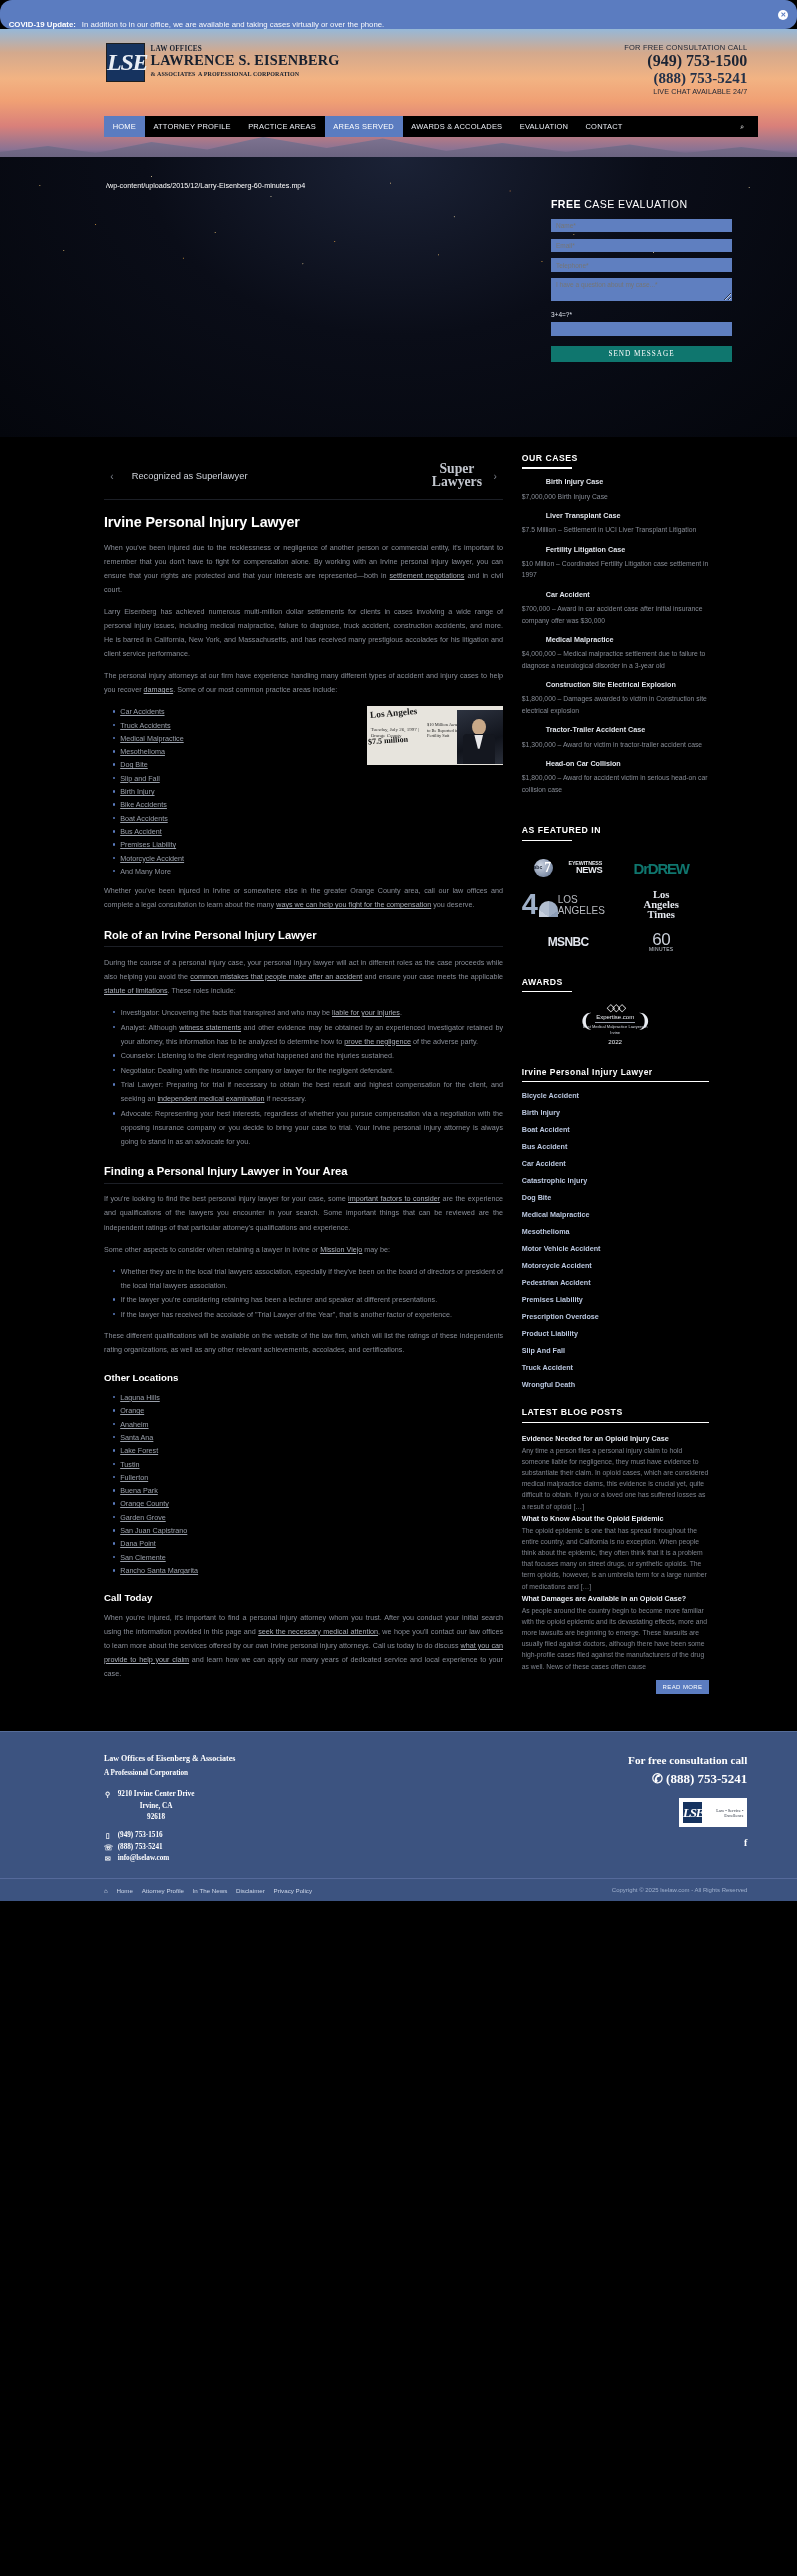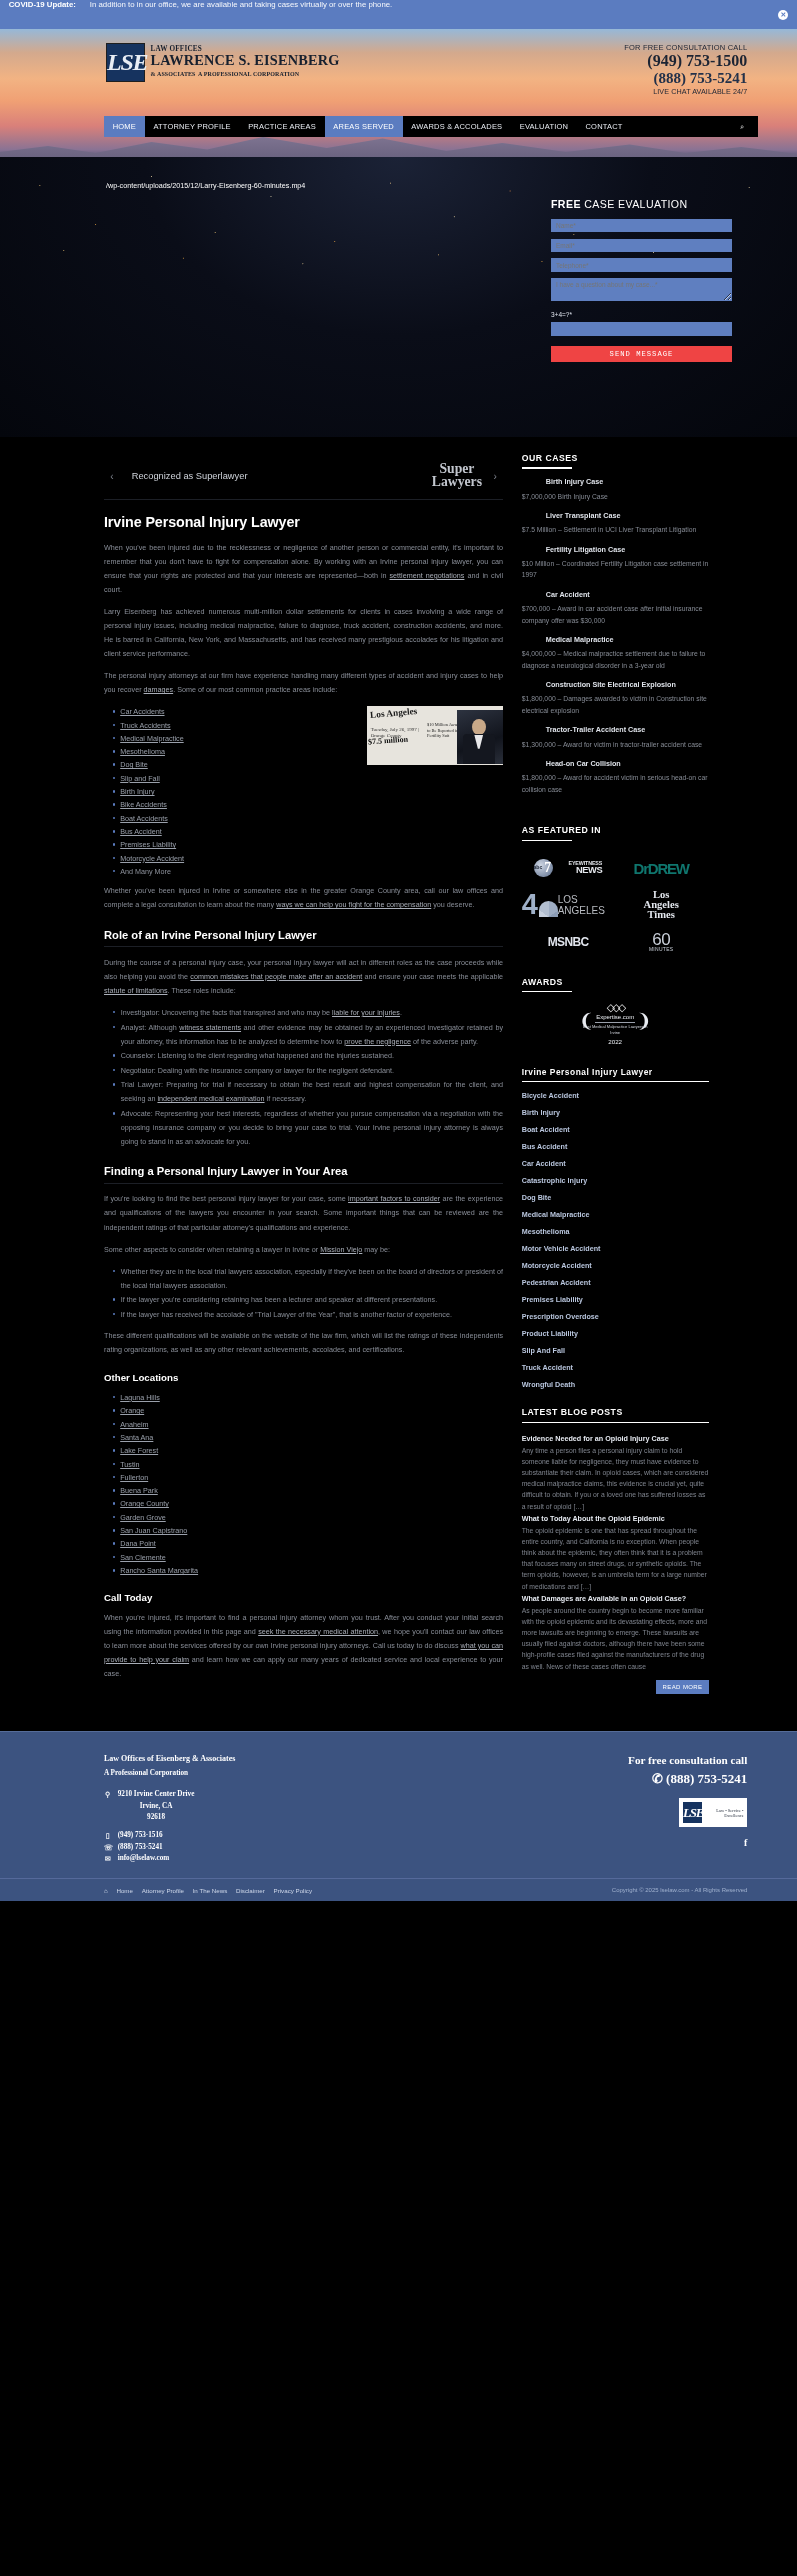--- a/index.html
+++ b/index.html
@@ -10,27 +10,28 @@
     color:#b9bcc2;
     -webkit-font-smoothing:antialiased;
   }
 
   
   .covid-bar{
     position:relative;
     height:29px;
     background:#5b7cc0;
     display:flex;
-    align-items:flex-start;
+    align-items:flex-end;
     padding:0 8.7px;
     color:#fff;
     font-size:7.8px;
+    border-radius:12px;
   }
   .covid-bar b{font-weight:700;}
-  .covid-bar .txt{font-weight:400;opacity:.95;margin-left:14px;}
+  .covid-bar .txt{font-weight:400;opacity:.95;margin-left:6px;}
   .covid-close{
     position:absolute;right:8.7px;top:50%;transform:translateY(-50%);
     width:10px;height:10px;border-radius:50%;
     background:#fff;color:#5b7cc0;font-size:6.8px;line-height:10px;
     text-align:center;font-weight:700;cursor:pointer;
   }
 
   
   .hero{
     position:relative;
@@ -126,23 +127,23 @@
     color:#fff;font-size:10.6px;font-weight:400;letter-spacing:0.4px;margin-bottom:8.7px;
   }
   .eval h3 b{font-weight:700;}
   .eval .fld{
     width:100%;background:#5f7fc0;border:0;height:13.7px;margin-bottom:6.2px;
     color:#cfd9ee;font-size:6.5px;padding:0 5px;font-family:"Liberation Sans",sans-serif;
   }
   .eval .fld.ta{height:22.4px;padding-top:3.1px;}
   .eval .cap{color:#dfe4ee;font-size:6.5px;margin:2.5px 0 3.7px;}
   .eval .btn{
-    width:100%;height:16px;background:#ef4444;border:0;color:#fff;
+    width:100%;height:16px;background:#0f766e;border:0;color:#fff;
     font-size:7.2px;letter-spacing:1px;cursor:pointer;margin-top:3.7px;
-    font-family:Liberation Mono, monospace;
+    font-family:Liberation Serif, serif;
   }
 
   
   .page{width:735px;margin:0 auto;display:flex;gap:18.7px;padding:16px 0 37px;}
   .col-main{width:399px;margin-left:73px;}
   .col-side{width:187px;}
 
   
   .slider{
     position:relative;height:47px;display:flex;align-items:center;
@@ -609,21 +610,21 @@
       <a class="pa-link">Slip And Fall</a>
       <a class="pa-link">Truck Accident</a>
       <a class="pa-link">Wrongful Death</a>
     </div>
 
     <div style="margin-top:18.7px">
       <div class="wtitle">LATEST BLOG POSTS</div>
       <div class="wrule" style="width:100%"></div>
       <a class="blog-h">Evidence Needed for an Opioid Injury Case</a>
       <div class="blog-p">Any time a person files a personal injury claim to hold someone liable for negligence, they must have evidence to substantiate their claim. In opioid cases, which are considered medical malpractice claims, this evidence is crucial yet, quite difficult to obtain. If you or a loved one has suffered losses as a result of opioid […]</div>
-      <a class="blog-h">What to Today About the Opioid Epidemic</a>
+      <a class="blog-h">What to Know About the Opioid Epidemic</a>
       <div class="blog-p">The opioid epidemic is one that has spread throughout the entire country, and California is no exception. When people think about the epidemic, they often think that it is a problem that focuses many on street drugs, or synthetic opioids. The term opioids, however, is an umbrella term for a large number of medications and […]</div>
       <a class="blog-h">What Damages are Available in an Opioid Case?</a>
       <div class="blog-p">As people around the country begin to become more familiar with the opioid epidemic and its devastating effects, more and more lawsuits are beginning to emerge. These lawsuits are usually filed against doctors, although there have been some high-profile cases filed against the manufacturers of the drug as well. News of these cases often cause</div>
       <span class="readmore">READ MORE</span>
     </div>
   </div>
 </div>
 
 <div class="footer">
   <div class="finner">

